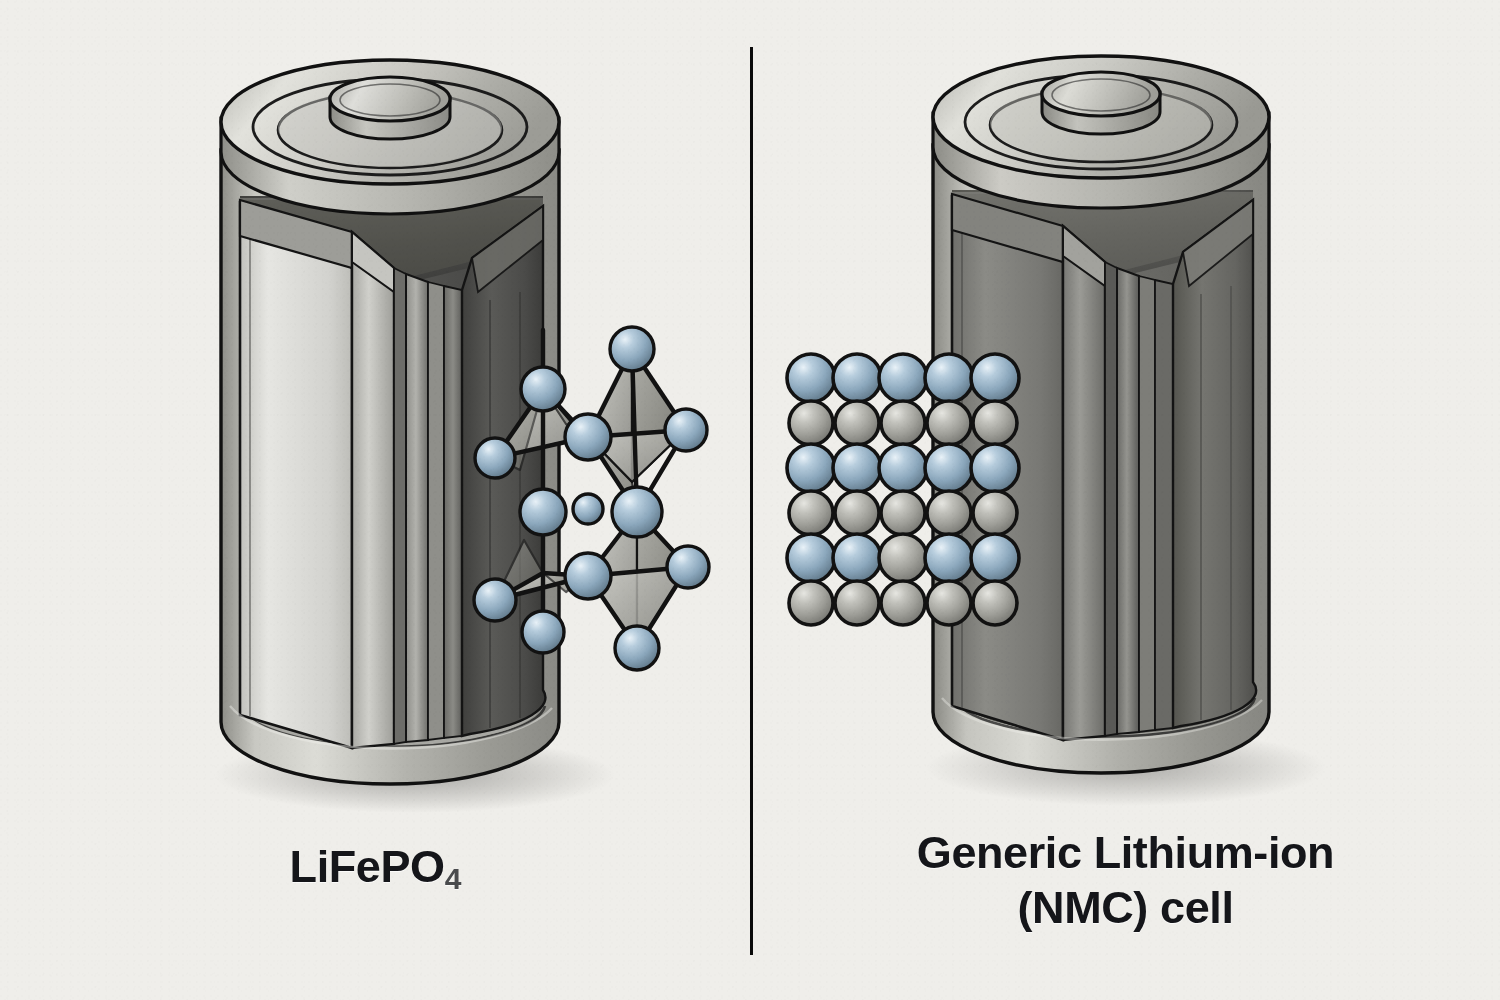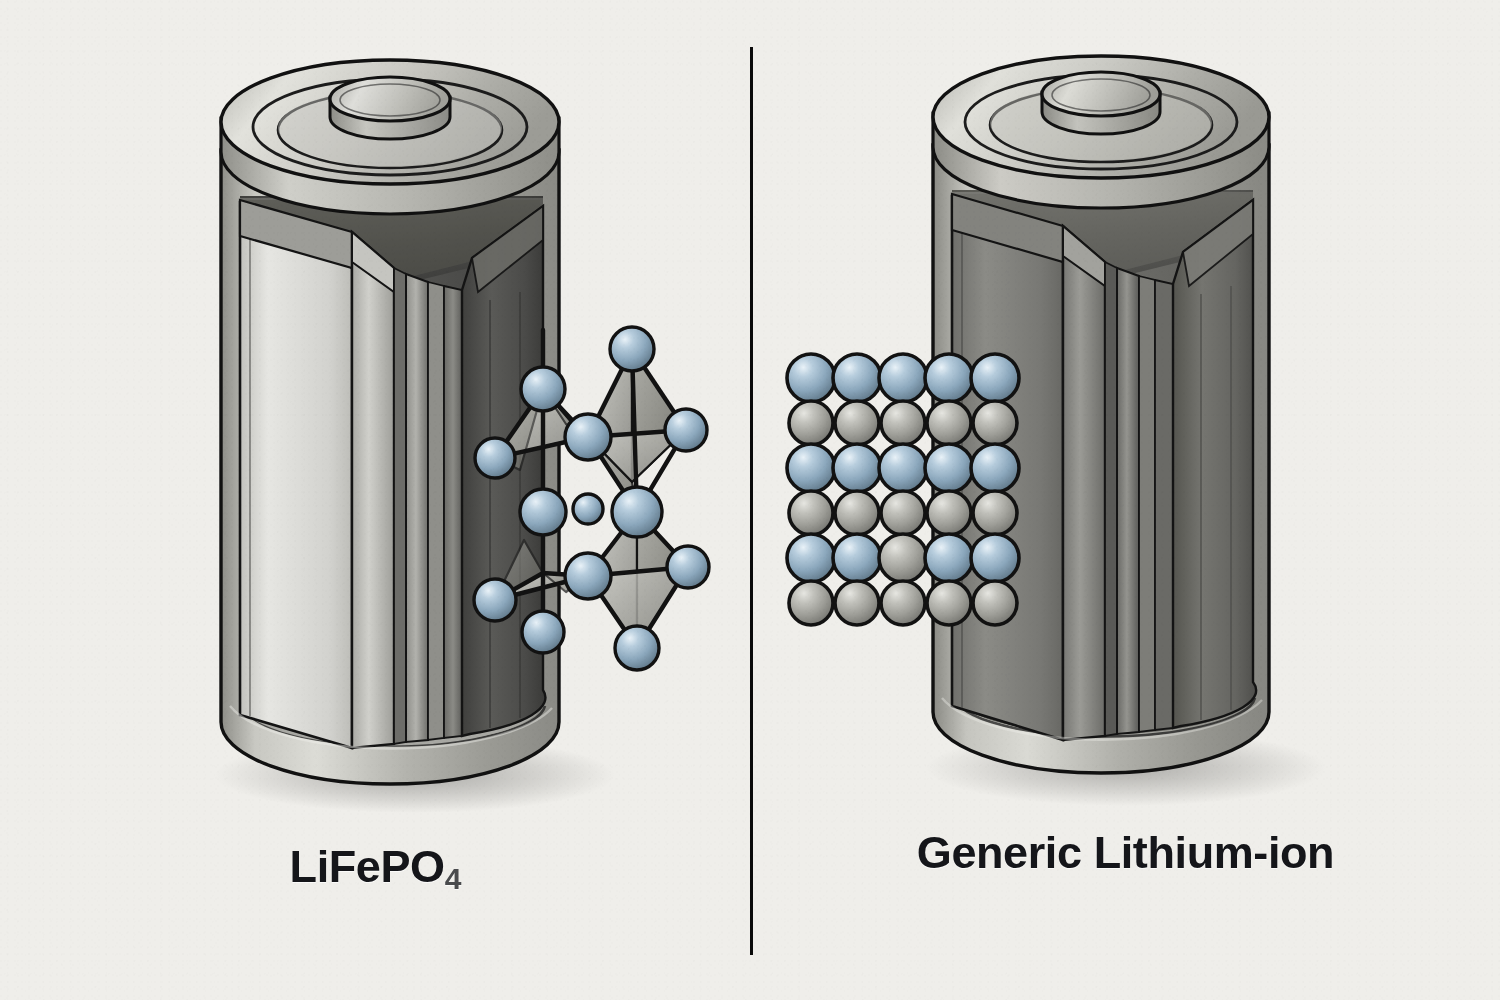--- a/index.html
+++ b/index.html
@@ -491,18 +491,19 @@
           <circle cx="97" cy="258" r="22" fill="url(#atomGrey)"></circle>
           <circle cx="143" cy="258" r="22" fill="url(#atomGrey)"></circle>
           <circle cx="189" cy="258" r="22" fill="url(#atomGrey)"></circle>
           <circle cx="235" cy="258" r="22" fill="url(#atomGrey)"></circle>
         </g>
       </g>
     </svg>
 
     <div class="caption" id="caption-right">
       <span class="cap-line">Generic Lithium-ion</span>
+      <span class="cap-line">(NMC) cell</span>
     </div>
   </div>
 
   <div id="divider"></div>
   <div id="grain"></div>
 </div>
 
 </body></html>

